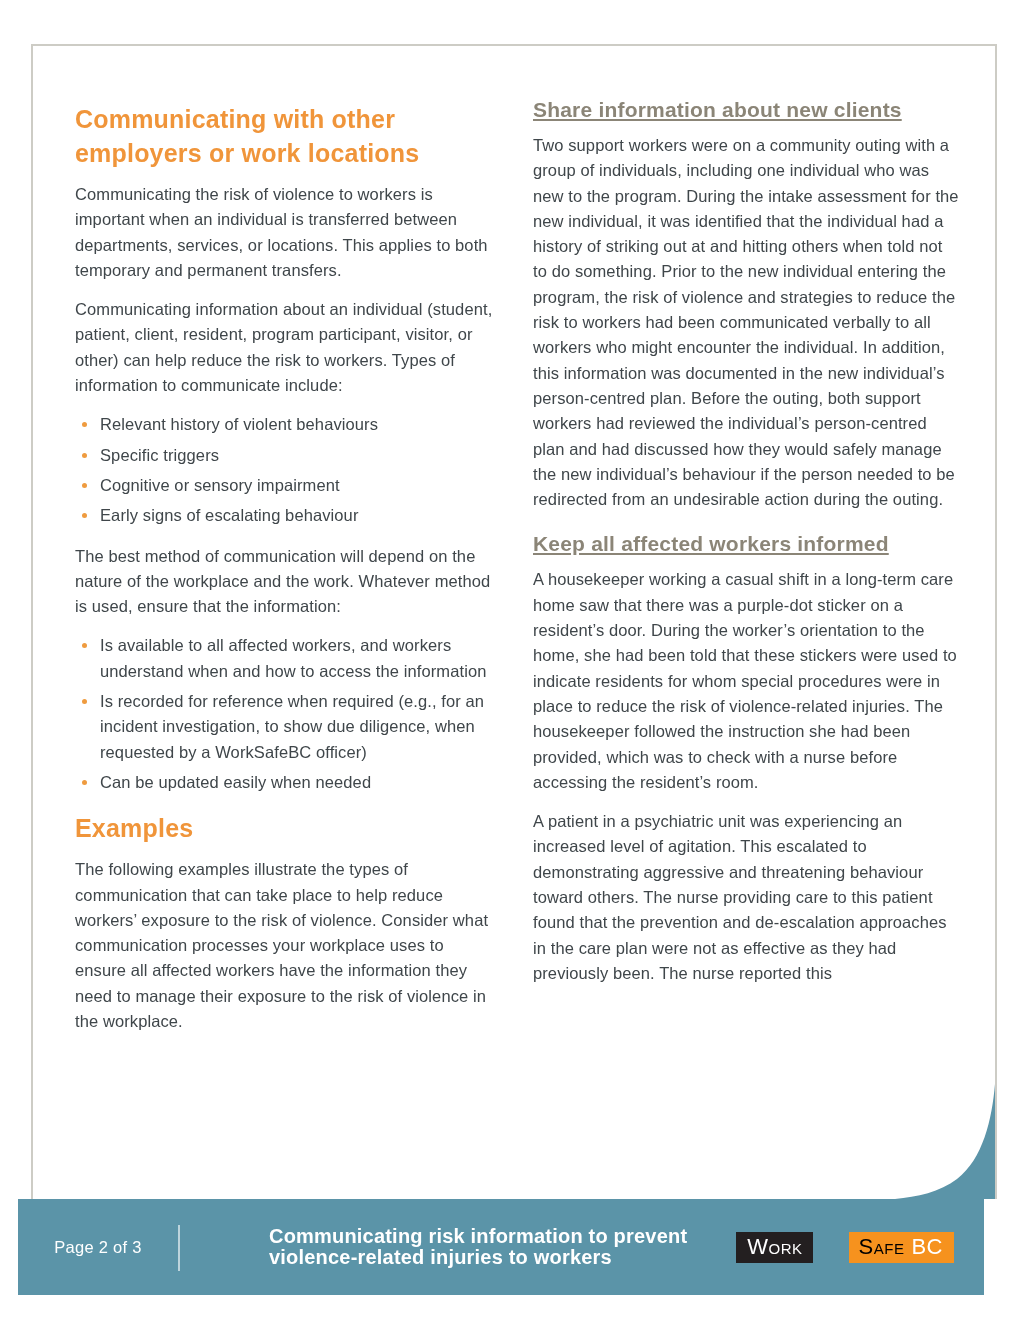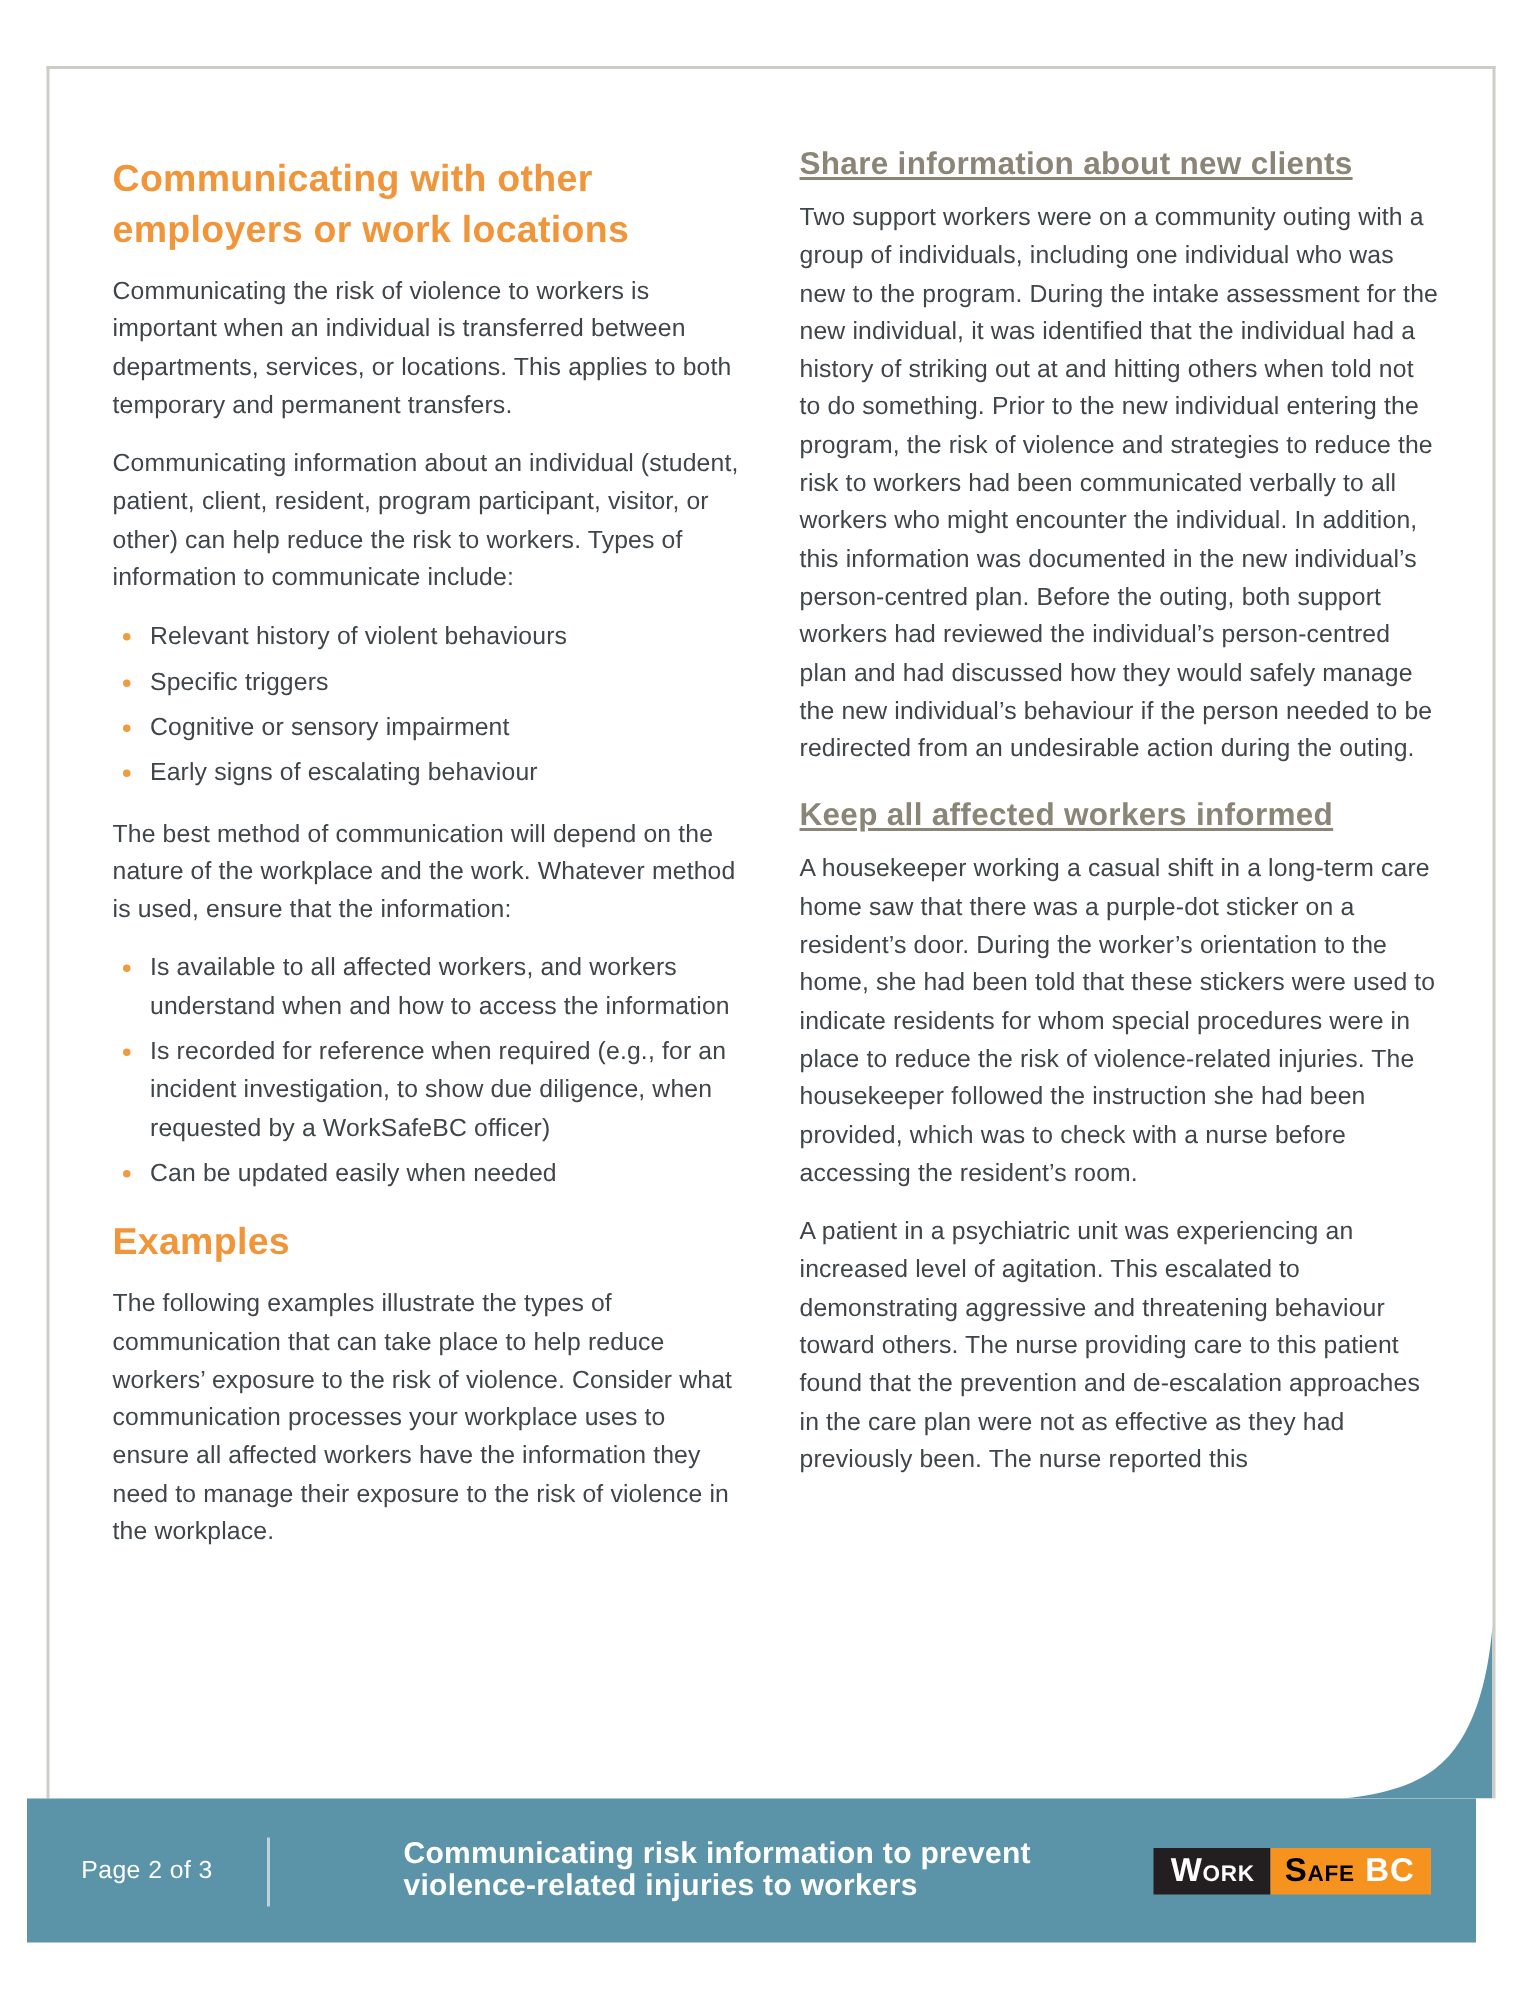--- a/index.html
+++ b/index.html
@@ -63,21 +63,21 @@
     background:rgba(255,255,255,0.6);
   }
   .footer .doc-title {
     position:absolute; left:214px; top:0; height:96px; width:495px;
     display:flex; align-items:center;
     font-size:20px; font-weight:bold; line-height:21px; letter-spacing:0.2px;margin-left:37px;
   }
 
   .logo {
     position:absolute; right:30px; top:33px; height:30px; display:flex;
-    font-weight:bold; font-variant:small-caps; font-size:22px; letter-spacing:0.5px;
+    font-weight:normal; font-variant:small-caps; font-size:22px; letter-spacing:0.5px;gap:36px;
   }
   .logo .seg { display:flex; align-items:center; height:31px; }
   .logo .seg-black  { background:#231f20; color:#ffffff; padding:0 10px 2px 11px; }
   .logo .seg-orange { background:#f6921e; padding:0 11px 2px 10px; }
   .logo .safe { color:#000000; margin-right:7px; }
   .logo .bc   { color:#ffffff; }
 </style>
 </head>
 <body>
 

